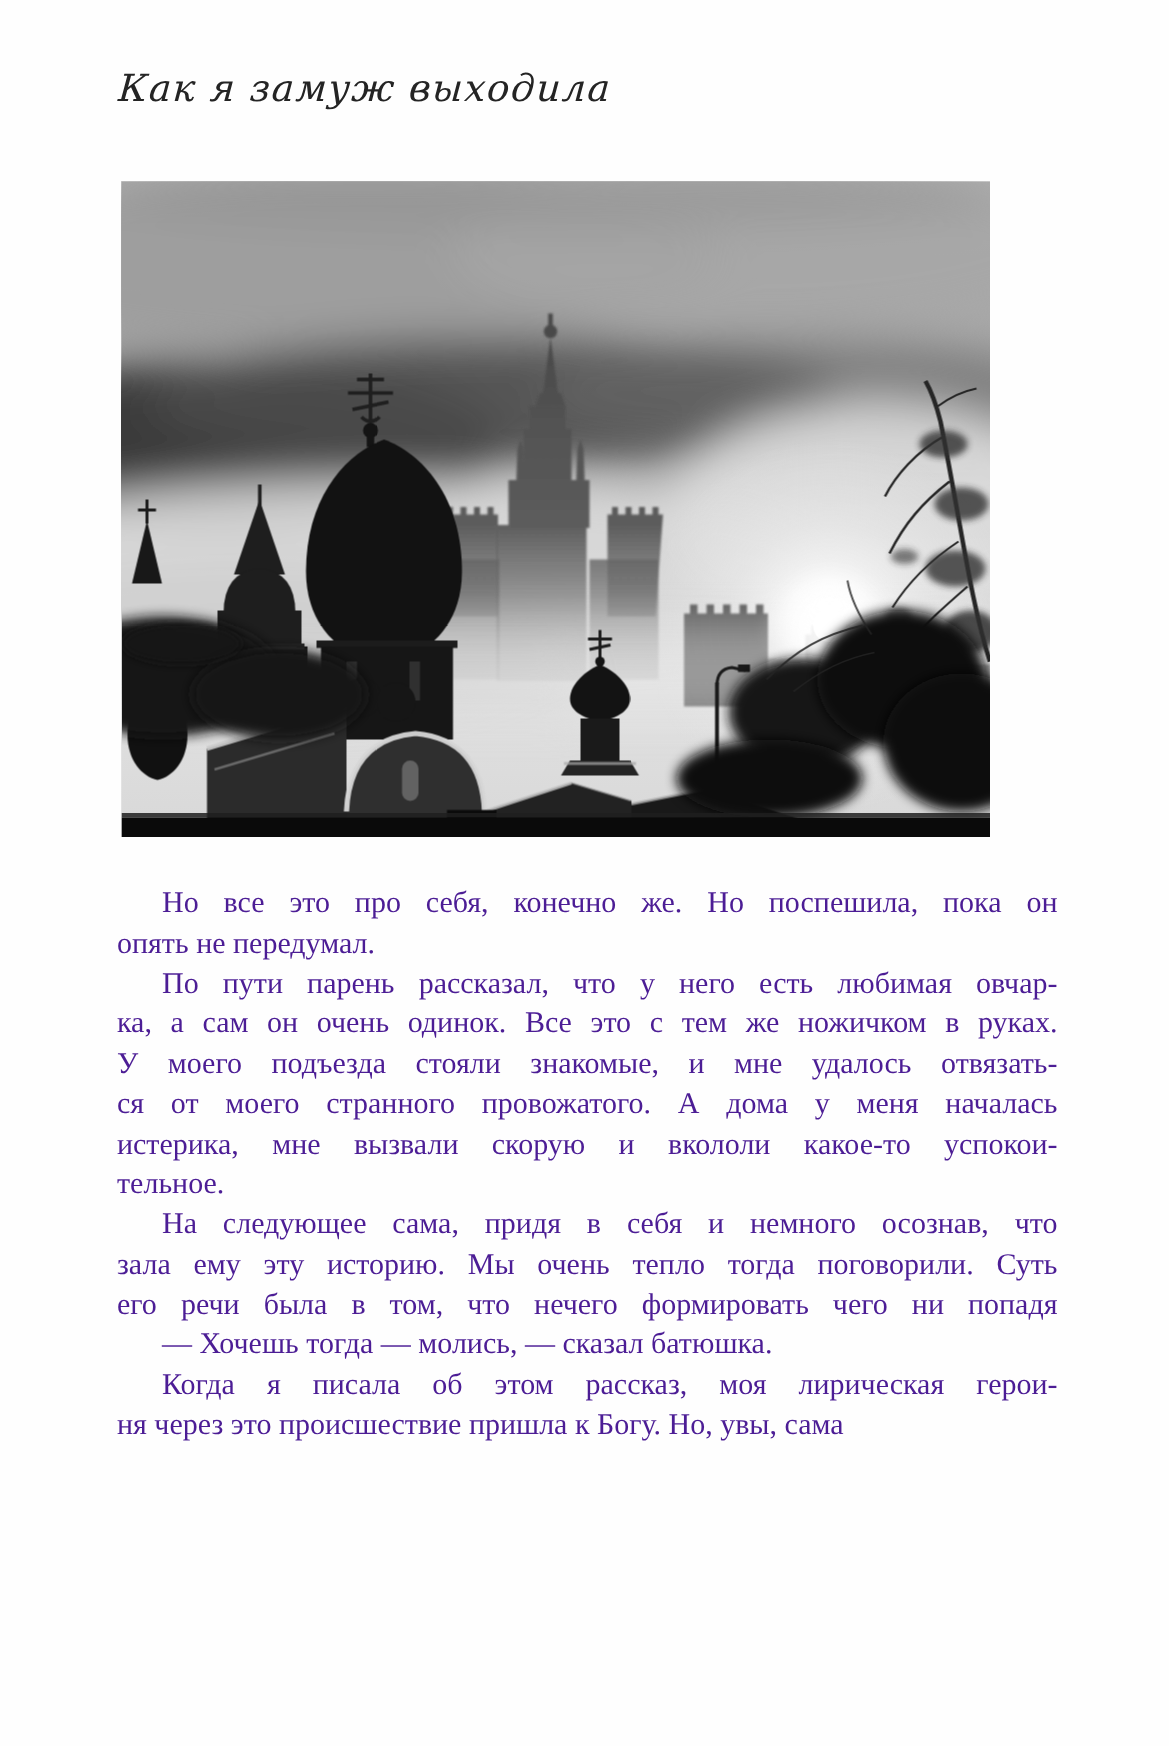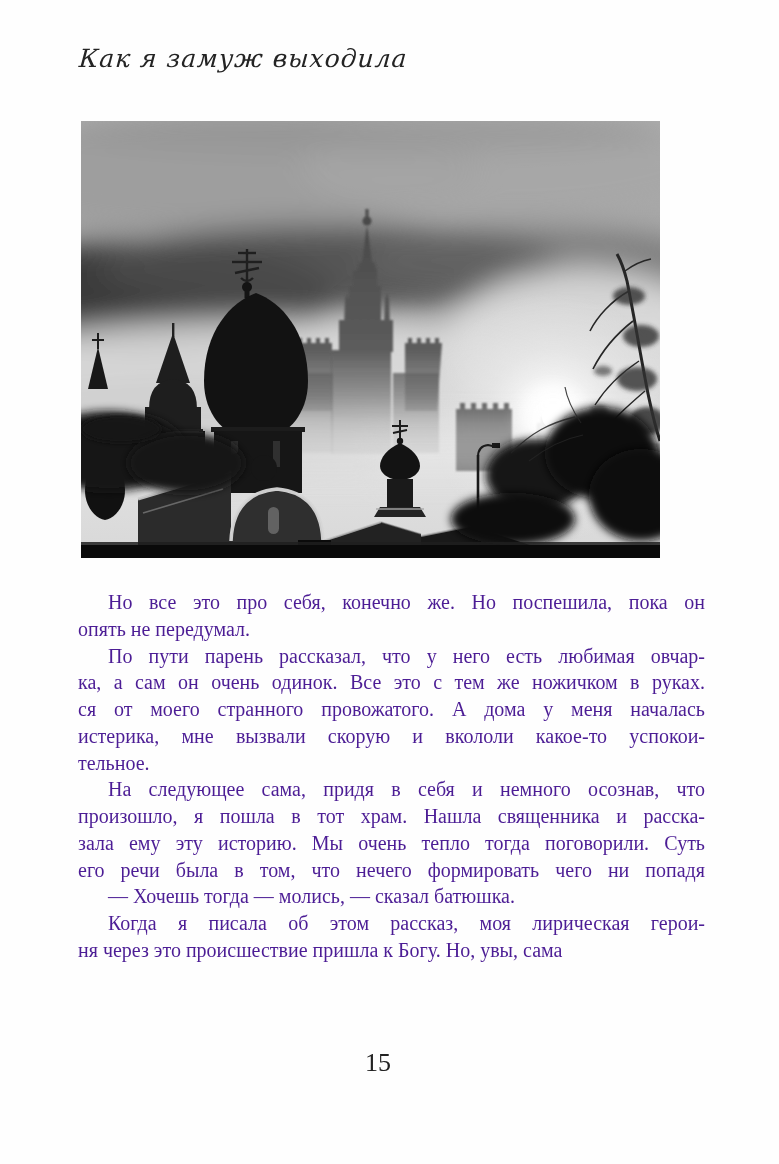--- a/index.html
+++ b/index.html
@@ -263,27 +263,26 @@
         <rect x="0" y="424" width="579" height="13" fill="#0a0a0a"></rect>
       </g>
     </svg>
   </div>
 
   <div class="body-text">
       <div class="line indent">Но все это про себя, конечно же. Но поспешила, пока он</div>
       <div class="line last">опять не передумал.</div>
       <div class="line indent">По пути парень рассказал, что у него есть любимая овчар-</div>
       <div class="line">ка, а сам он очень одинок. Все это с тем же ножичком в руках.</div>
+      <div class="line">У моего подъезда стояли знакомые, и мне удалось отвязать-</div>
       <div class="line">ся от моего странного провожатого. А дома у меня началась</div>
       <div class="line">истерика, мне вызвали скорую и вкололи какое-то успокои-</div>
       <div class="line last">тельное.</div>
       <div class="line indent">На следующее сама, придя в себя и немного осознав, что</div>
-      <div class="line">произошло, я пошла в тот храм. Нашла священника и расска-</div>
       <div class="line">зала ему эту историю. Мы очень тепло тогда поговорили. Суть</div>
       <div class="line">его речи была в том, что нечего формировать чего ни попадя</div>
       <div class="line indent last">— Хочешь тогда — молись, — сказал батюшка.</div>
       <div class="line indent">Когда я писала об этом рассказ, моя лирическая герои-</div>
       <div class="line last">ня через это происшествие пришла к Богу. Но, увы, сама</div>
     </div>
 
-  <div class="page-number">15</div>
 
 </div>
 
 </body></html>

